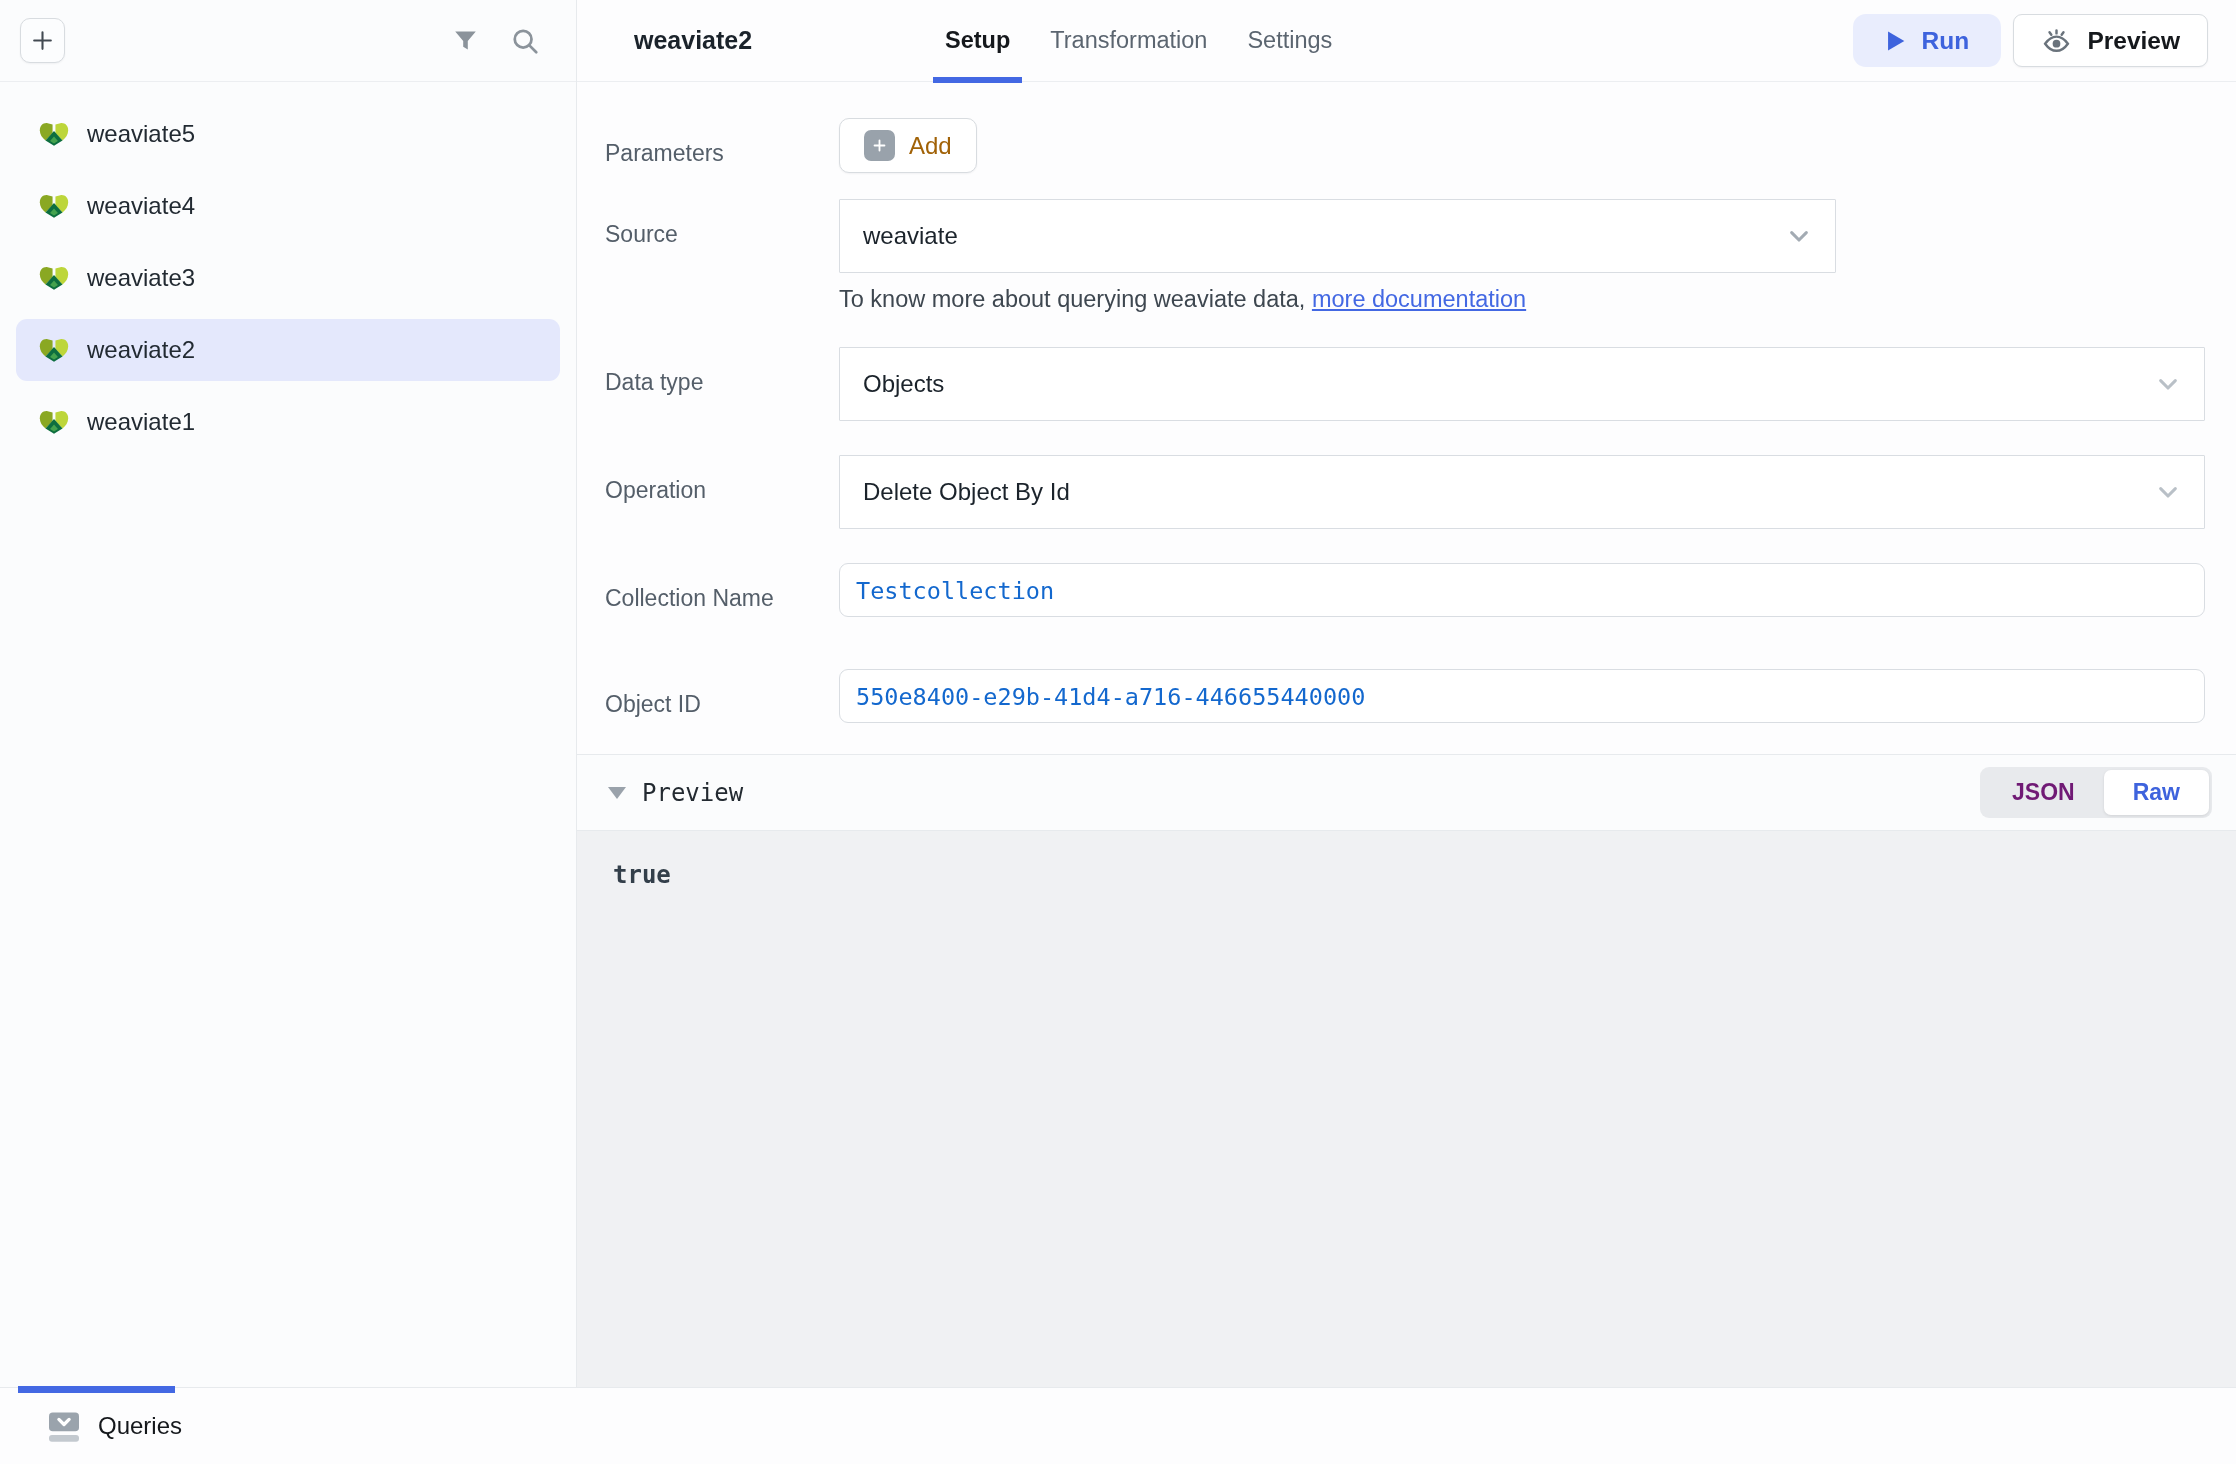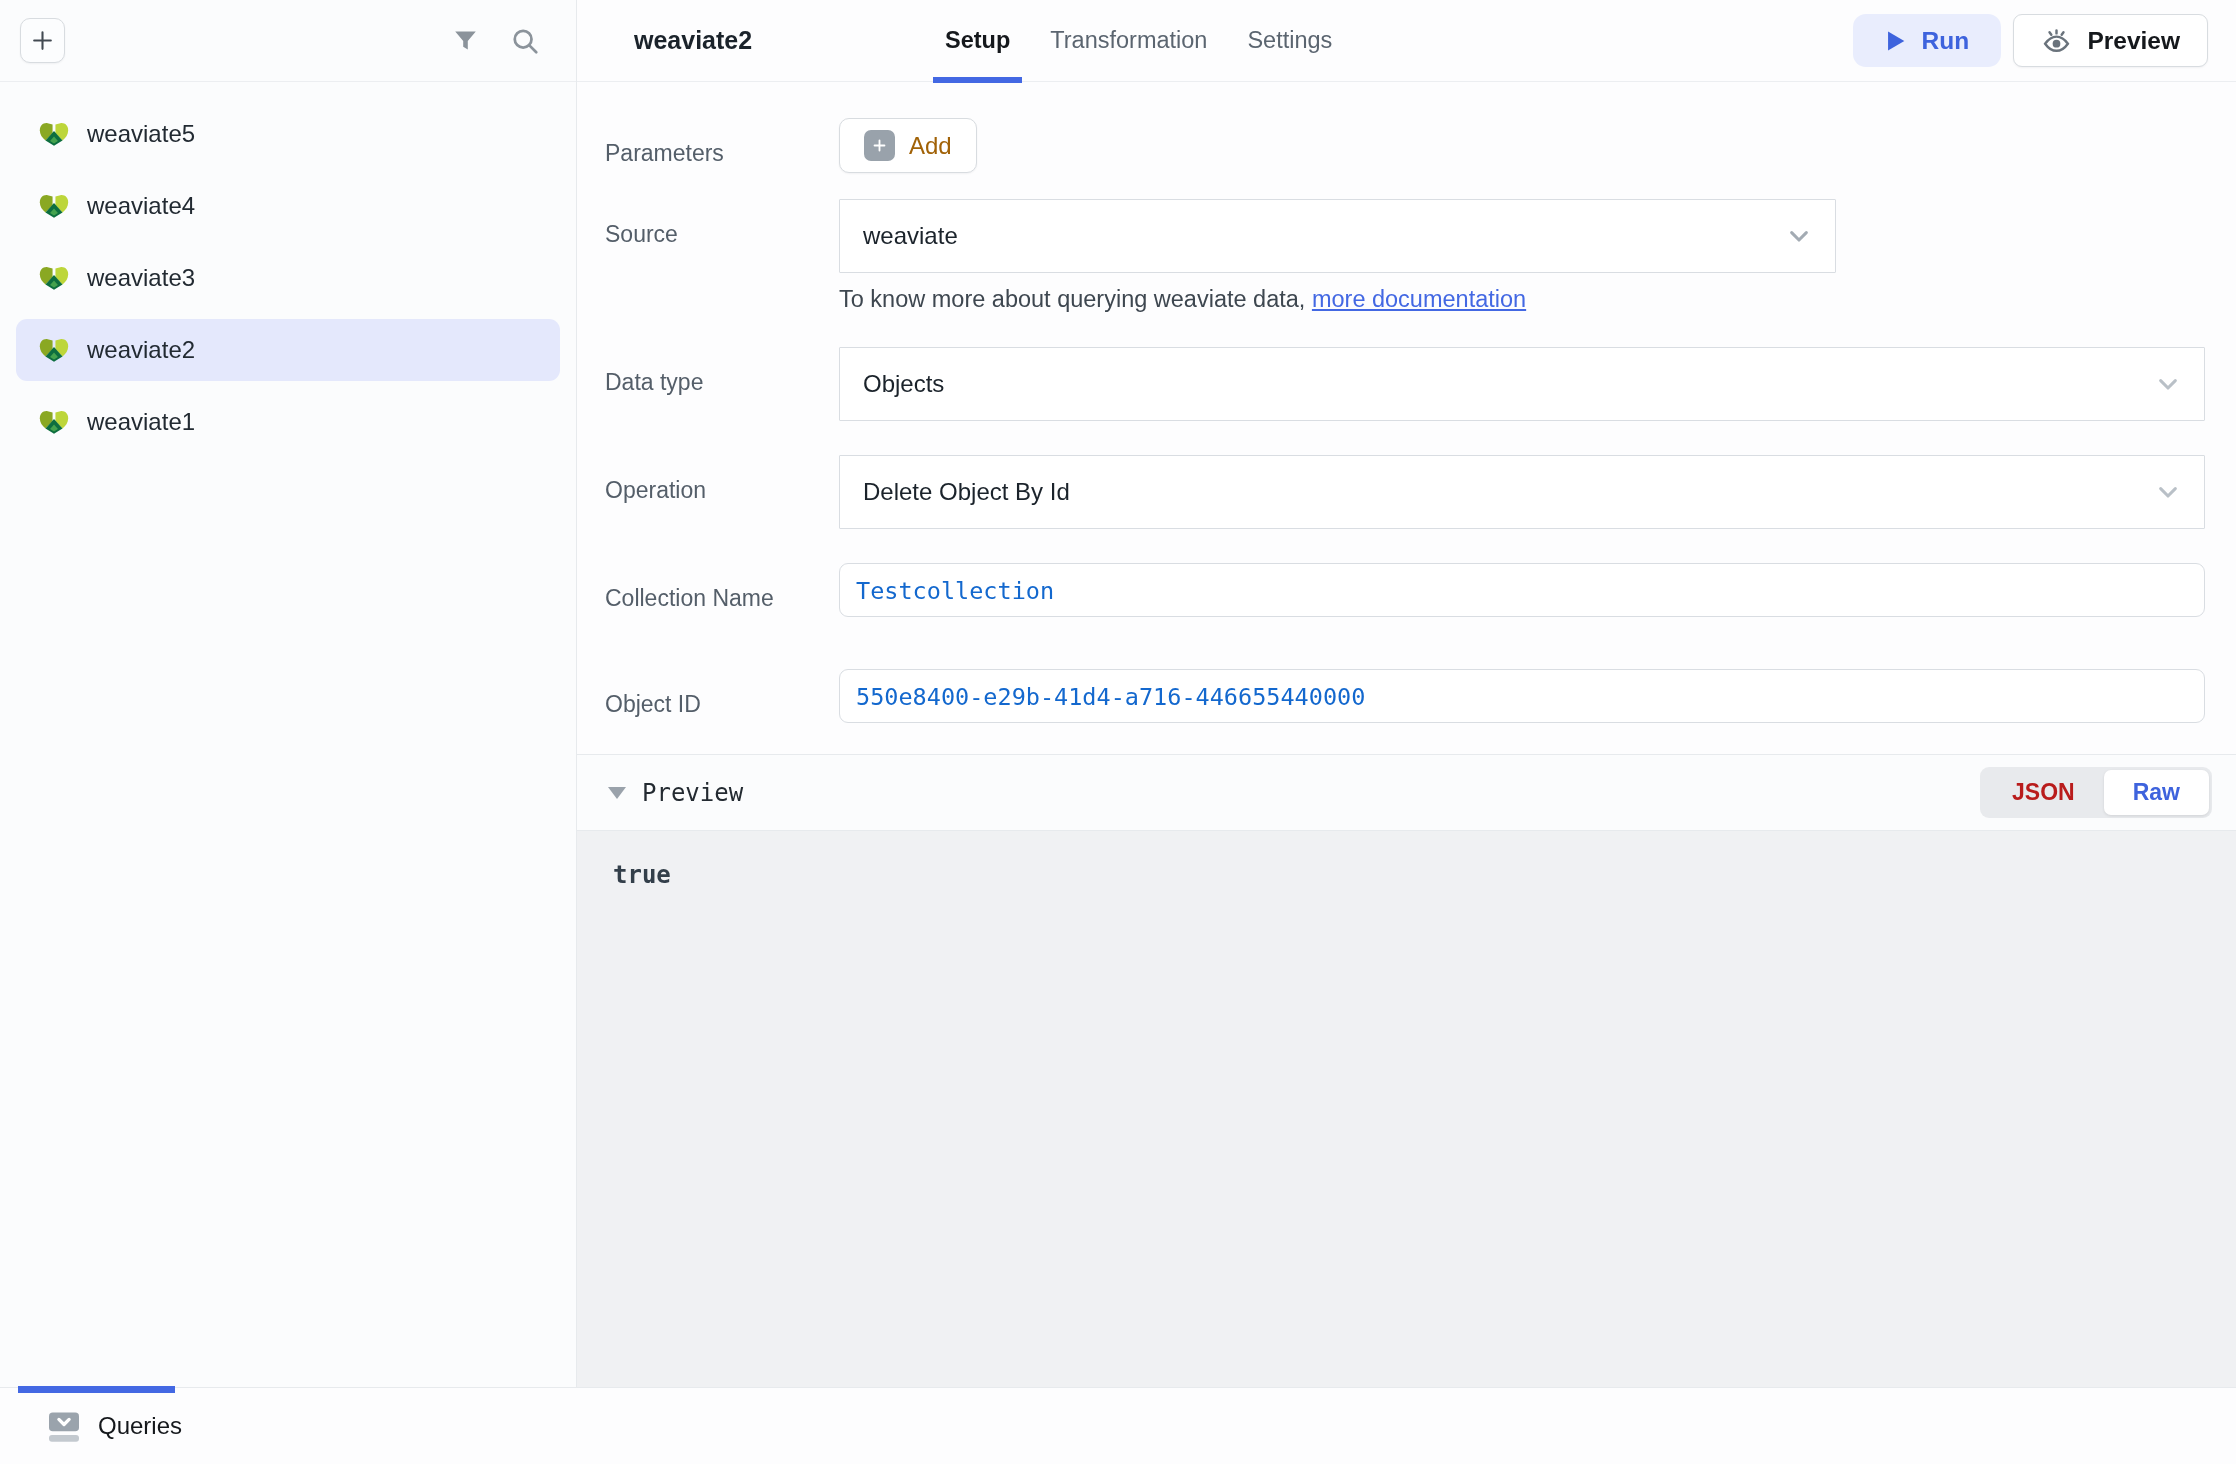--- a/index.html
+++ b/index.html
@@ -51,21 +51,21 @@
   .select.narrow{width:997px;}
   .help{margin-top:13px;font-size:23.5px;color:#3e4750;}
   .help a{color:#4368e3;text-decoration:underline;cursor:pointer;}
   .code-input{height:54px;border:1.5px solid #d9dde2;border-radius:9px;background:#fff;padding:13px 16px 0;font-family:"DejaVu Sans Mono",monospace;font-size:23.5px;color:#1368ce;white-space:nowrap;overflow:hidden;cursor:text;}
 
   
   .preview-header{height:77px;flex-shrink:0;background:#fbfcfd;border-top:1.5px solid #e7eaed;border-bottom:1.5px solid #e7eaed;display:flex;align-items:center;padding:0 24px 0 31px;}
   .caret{width:0;height:0;border-left:9px solid transparent;border-right:9px solid transparent;border-top:12px solid #9aa2ab;margin-right:16px;cursor:pointer;flex-shrink:0;}
   .preview-title{font-family:"DejaVu Sans Mono",monospace;font-size:24px;font-weight:500;color:#232a31;}
   .toggle{margin-left:auto;background:#e8eaed;border-radius:9px;padding:3px;display:flex;height:51px;}
-  .toggle .seg{display:flex;align-items:center;padding:0 29px;font-size:23px;font-weight:600;color:#b91c1c;border-radius:7px;cursor:pointer;}
+  .toggle .seg{display:flex;align-items:center;padding:0 29px;font-size:23px;font-weight:600;color:#701a75;border-radius:7px;cursor:pointer;}
   .toggle .seg.active{background:#fff;color:#3e63dd;font-weight:700;box-shadow:0 1px 3px rgba(0,0,0,.10);}
   .preview-output{height:556px;flex-shrink:0;background:#f0f1f3;padding:30px 36px;font-family:"DejaVu Sans Mono",monospace;font-size:24px;font-weight:700;color:#333f4a;}
 
   
   .bottom-bar{height:77px;flex-shrink:0;background:#fdfdfe;border-top:1.5px solid #e7eaed;position:relative;display:flex;align-items:center;padding-left:46px;}
   .active-indicator{position:absolute;top:-2px;left:18px;width:157px;height:7px;background:#4368e3;}
   .queries-tab{display:flex;align-items:center;gap:16px;font-size:24px;font-weight:400;color:#15181c;cursor:pointer;}
 </style>
 </head>
 <body>

